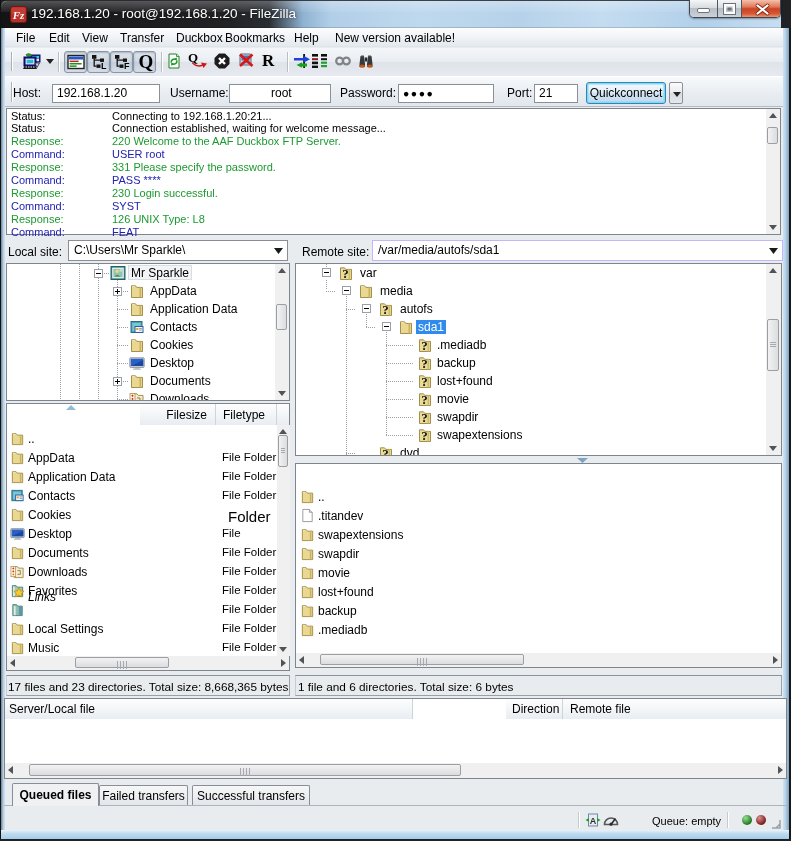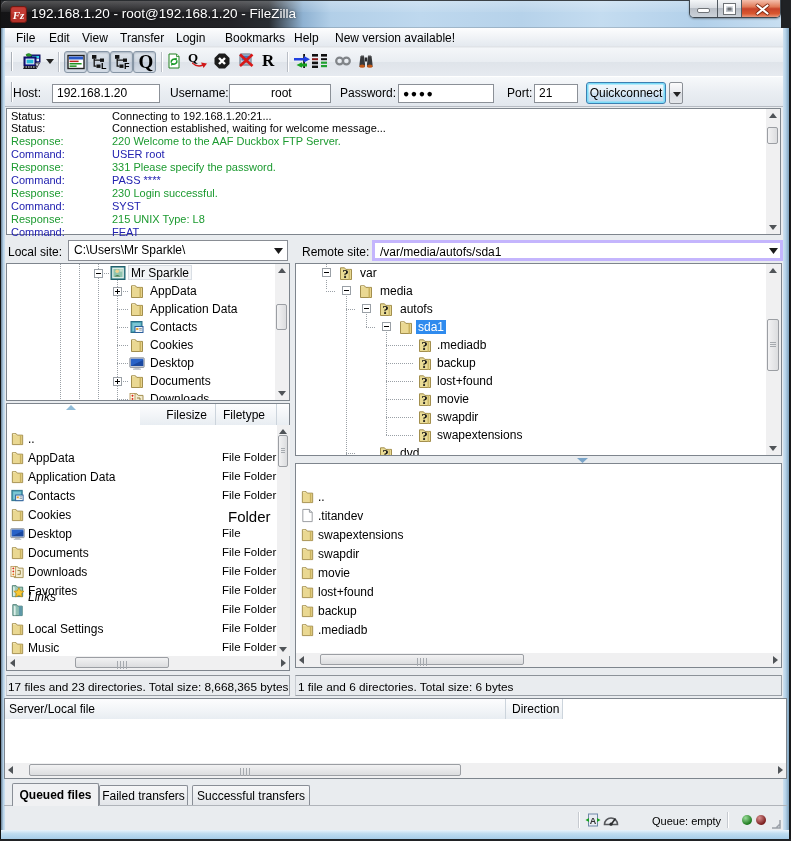--- a/index.html
+++ b/index.html
@@ -254,21 +254,21 @@
 <svg style="left:65px;top:3.5px" width="15" height="11" viewBox="0 0 15 11">
       <path d="M2.5 1.5 L12.5 9.5 M12.5 1.5 L2.5 9.5" stroke="#7e2810" stroke-width="3.8" fill="none" stroke-linecap="round"></path>
       <path d="M2.5 1.5 L12.5 9.5 M12.5 1.5 L2.5 9.5" stroke="#fff" stroke-width="2.2" fill="none" stroke-linecap="round"></path>
     </svg>
 </div>
 <div class="abs" id="menubar"></div>
 <div class="abs" style="left:16px;top:31px;font-size:12px;color:#000;">File</div>
 <div class="abs" style="left:49px;top:31px;font-size:12px;color:#000;">Edit</div>
 <div class="abs" style="left:82px;top:31px;font-size:12px;color:#000;">View</div>
 <div class="abs" style="left:120px;top:31px;font-size:12px;color:#000;">Transfer</div>
-<div class="abs" style="left:176px;top:31px;font-size:12px;color:#000;">Login</div>
+<div class="abs" style="left:176px;top:31px;font-size:12px;color:#000;">Duckbox</div>
 <div class="abs" style="left:225px;top:31px;font-size:12px;color:#000;">Bookmarks</div>
 <div class="abs" style="left:294px;top:31px;font-size:12px;color:#000;">Help</div>
 <div class="abs" style="left:335px;top:31px;font-size:12px;color:#000;">New version available!</div>
 <div class="abs" id="toolbar"></div>
 <div class="abs" style="left:11px;top:52px;width:1px;height:19px;background:#aab0b8;box-shadow:1px 0 0 #fff;"></div>
 <svg class="abs" style="left:22px;top:53px" width="20" height="18">
     <use href="#tbsiteman"></use>
   </svg>
 <svg class="abs" style="left:46px;top:59px" width="8" height="5">
     <path d="M0 0 L8 0 L4 5 Z" fill="#222"></path>
@@ -336,38 +336,38 @@
   </div>
 <div class="abs pane" style="left:6px;top:108px;width:775px;height:127px;"></div>
 <div class="abs" style="left:11px;top:109.5px;width:760px;height:12px;font-size:11px;color:#000;overflow:hidden;">Status:<span style="position:absolute;left:101px;">Connecting to 192.168.1.20:21...</span></div>
 <div class="abs" style="left:11px;top:122.4px;width:760px;height:12px;font-size:11px;color:#000;overflow:hidden;">Status:<span style="position:absolute;left:101px;">Connection established, waiting for welcome message...</span></div>
 <div class="abs" style="left:11px;top:135.3px;width:760px;height:12px;font-size:11px;color:#1c9a30;overflow:hidden;">Response:<span style="position:absolute;left:101px;">220 Welcome to the AAF Duckbox FTP Server.</span></div>
 <div class="abs" style="left:11px;top:148.2px;width:760px;height:12px;font-size:11px;color:#2222b0;overflow:hidden;">Command:<span style="position:absolute;left:101px;text-align:center;">USER root</span></div>
 <div class="abs" style="left:11px;top:161.1px;width:760px;height:12px;font-size:11px;color:#1c9a30;overflow:hidden;">Response:<span style="position:absolute;left:101px;">331 Please specify the password.</span></div>
 <div class="abs" style="left:11px;top:174.0px;width:760px;height:12px;font-size:11px;color:#2222b0;overflow:hidden;">Command:<span style="position:absolute;left:101px;">PASS ****</span></div>
 <div class="abs" style="left:11px;top:186.9px;width:760px;height:12px;font-size:11px;color:#1c9a30;overflow:hidden;">Response:<span style="position:absolute;left:101px;">230 Login successful.</span></div>
 <div class="abs" style="left:11px;top:199.8px;width:760px;height:12px;font-size:11px;color:#2222b0;overflow:hidden;">Command:<span style="position:absolute;left:101px;">SYST</span></div>
-<div class="abs" style="left:11px;top:212.7px;width:760px;height:12px;font-size:11px;color:#1c9a30;overflow:hidden;">Response:<span style="position:absolute;left:101px;">215 UNIX Type: L8</span></div>
+<div class="abs" style="left:11px;top:212.7px;width:760px;height:12px;font-size:11px;color:#1c9a30;overflow:hidden;">Response:<span style="position:absolute;left:101px;">126 UNIX Type: L8</span></div>
 <div class="abs" style="left:11px;top:225.6px;width:760px;height:12px;font-size:11px;color:#2222b0;overflow:hidden;">Command:<span style="position:absolute;left:101px;">FEAT</span></div>
 <div class="sbv abs" style="left:766px;top:109px;width:14px;height:125px;">
     <svg style="left:3px;top:4px" width="8" height="5">
       <path d="M4 0 L8 5 L0 5 Z" fill="#505458"></path>
     </svg>
     <div class="sbthumb" style="left:1px;top:18px;width:11px;height:17px;"></div>
     <svg style="left:3px;bottom:4px" width="8" height="5">
       <path d="M0 0 L8 0 L4 5 Z" fill="#505458"></path>
     </svg>
   </div>
 <div class="abs t12" style="left:8px;top:245px;">Local site:</div>
 <div class="abs" style="left:68px;top:240px;width:220px;height:21px;background:#fff;border:1px solid #898d94;font-size:12px;line-height:19px;padding-left:5px;">C:\Users\Mr Sparkle\</div>
 <svg class="abs" style="left:274px;top:248px" width="9" height="6">
     <path d="M0 0 L9 0 L4.5 6 Z" fill="#1a1a1a"></path>
   </svg>
 <div class="abs t12" style="left:302px;top:245px;">Remote site:</div>
-<div class="abs" style="left:372px;top:240px;width:411px;height:21px;background:#fff;border:3px solid #c4b5fd;font-size:12px;line-height:19px;padding-left:5px;">/var/media/autofs/sda1</div>
+<div class="abs" style="left:372px;top:240px;width:411px;height:21px;background:#fff;border:1px solid #c4b5fd;font-size:12px;line-height:19px;padding-left:5px;">/var/media/autofs/sda1</div>
 <svg class="abs" style="left:769px;top:248px" width="9" height="6">
     <path d="M0 0 L9 0 L4.5 6 Z" fill="#1a1a1a"></path>
   </svg>
 <div class="abs pane" style="left:6px;top:263px;width:284px;height:138px;"></div>
 <div class="abs" style="left:7px;top:264px;width:268px;height:136px;overflow:hidden;">
 <div class="dotv" style="left:53px;top:0;height:136px;"></div>
 <div class="dotv" style="left:72px;top:0;height:136px;"></div>
 <div class="dotv" style="left:91px;top:0;height:136px;"></div>
 <div class="dotv" style="left:110px;top:14px;height:121px;"></div>
 <div class="doth" style="left:91px;top:8.5px;width:12px;"></div>
@@ -676,25 +676,28 @@
       <div style="position:absolute;left:96px;top:3px;width:12px;height:8px;background-image:linear-gradient(to right,#a6aaafff 1px,transparent 1px);background-size:3px 8px;"></div>
     </div>
     <svg style="right:3px;top:3px" width="5" height="8">
       <path d="M0 0 L0 8 L5 4 Z" fill="#505458"></path>
     </svg>
   </div>
 <div class="abs" style="left:295px;top:675px;width:487px;height:21px;border:1px solid #9aa0a7;border-left-color:#c8ccd2;border-top-color:#8c9299;"></div>
 <div class="stxt" style="left:298px;top:680px;">1 file and 6 directories. Total size: 6 bytes</div>
 <div class="abs pane" style="left:4px;top:698px;width:783px;height:81px;"></div>
 <div class="abs" style="left:5px;top:699px;width:781px;height:20px;overflow:hidden;">
-<div class="hdrcell" style="left:0;width:501px;padding-left:40px;">
+<div class="hdrcell" style="left:0;width:408px;padding-left:40px;">
       <span style="position:absolute;left:4px;top:3px;">Server/Local file</span>
     </div>
 <div class="hdrcell" style="left:501px;width:57px;">
       <span style="position:absolute;left:6px;top:3px;">Direction</span>
+    </div>
+<div class="hdrcell" style="left:558px;width:223px;border-right:none;">
+      <span style="position:absolute;left:7px;top:3px;">Remote file</span>
     </div>
 </div>
 <div class="sbh abs" style="left:5px;top:763px;width:781px;height:15px;">
     <svg style="left:3px;top:3px" width="5" height="8">
       <path d="M5 0 L5 8 L0 4 Z" fill="#505458"></path>
     </svg>
     <div class="sbthumbh" style="left:24px;top:1px;width:432px;height:12px;">
       <div style="position:absolute;left:210px;top:3px;width:12px;height:8px;background-image:linear-gradient(to right,#a6aaafff 1px,transparent 1px);background-size:3px 8px;"></div>
     </div>
     <svg style="right:3px;top:3px" width="5" height="8">

